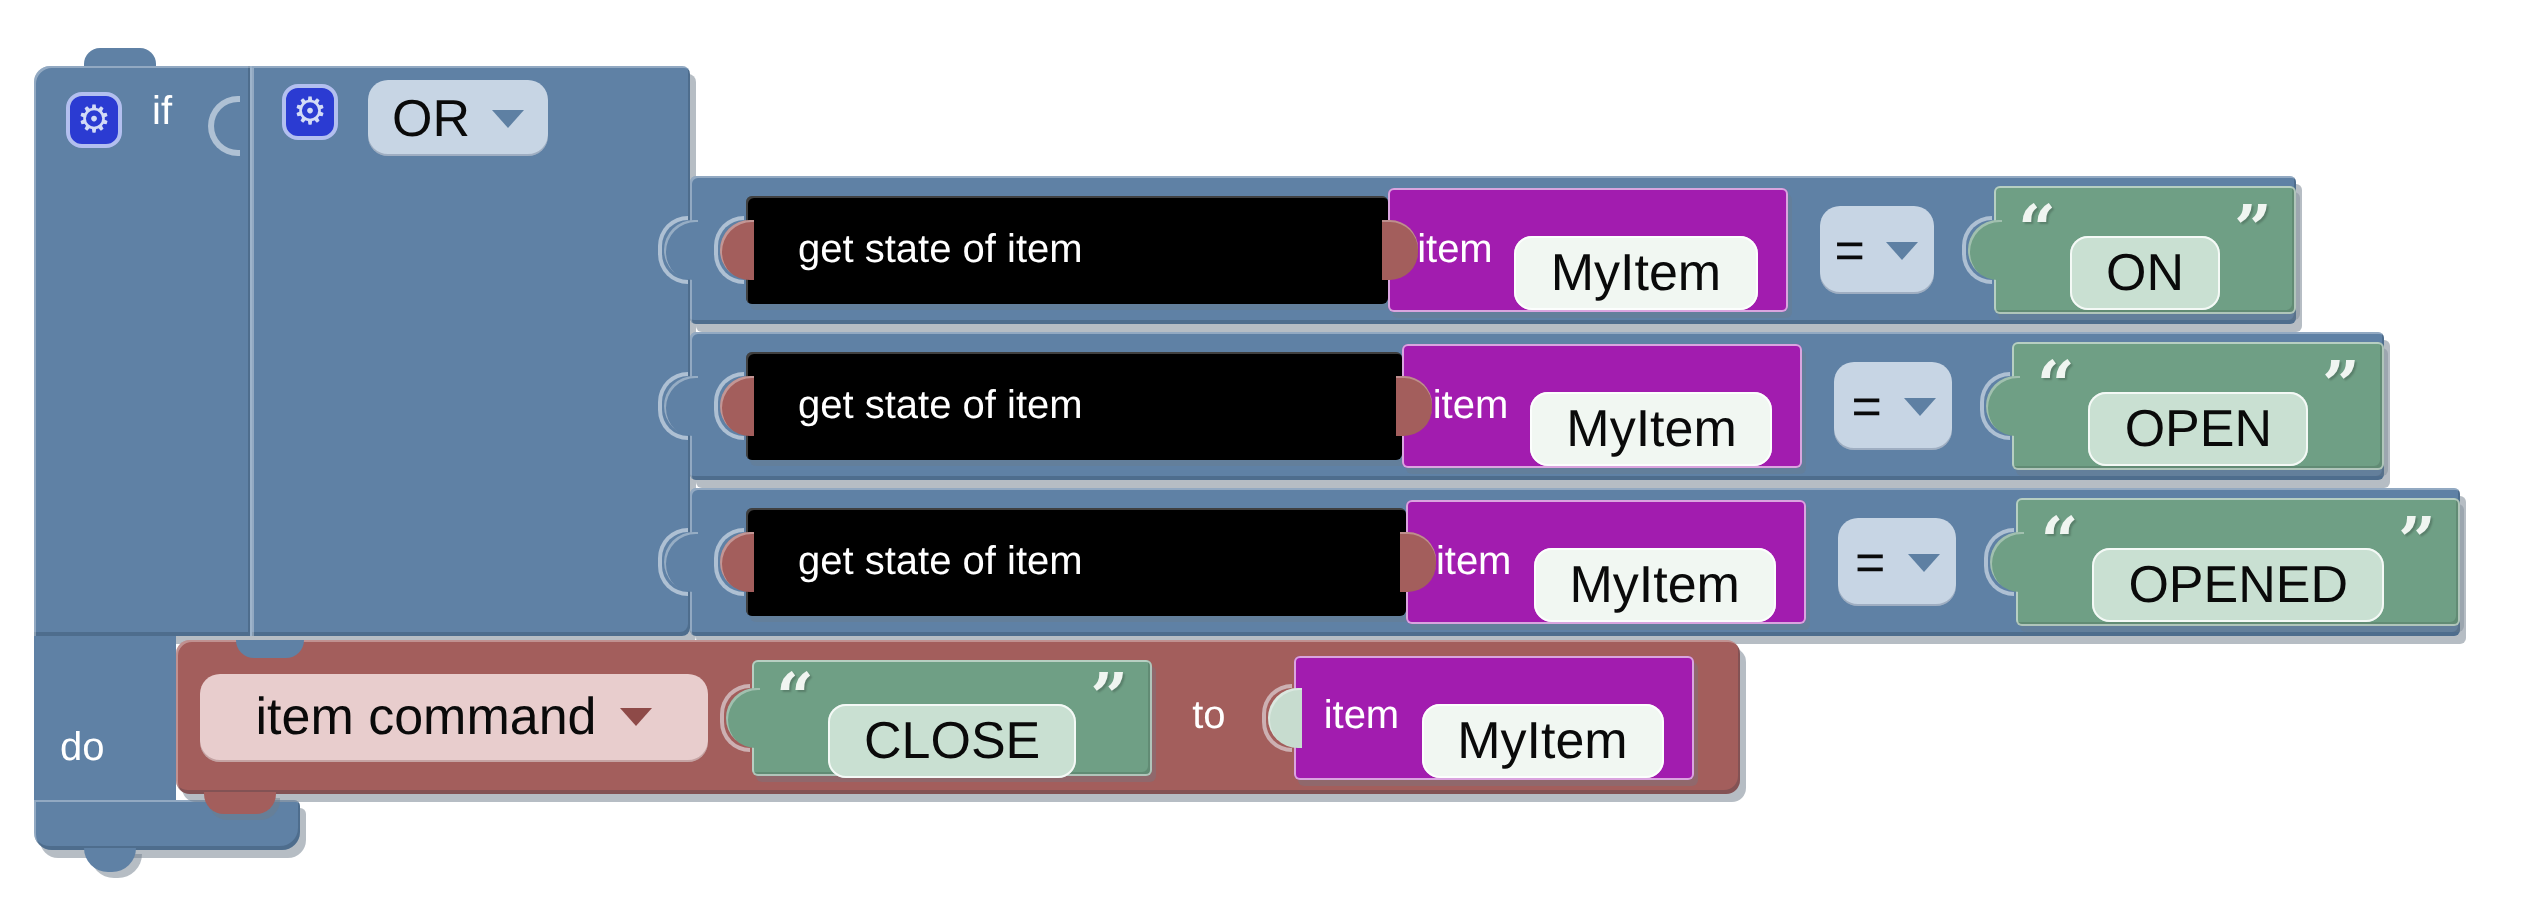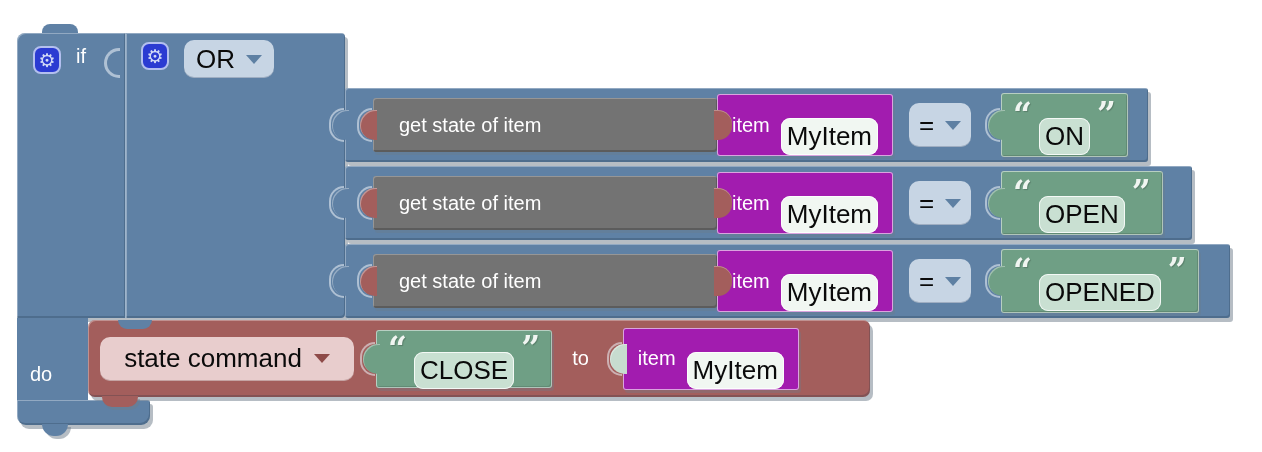--- a/index.html
+++ b/index.html
@@ -28,21 +28,21 @@
   }
   .green-block {
     background:#6F9F85; border-radius:3px;
     box-shadow: inset 0 0 0 1px rgba(255,255,255,0.5),
                 inset -2px -2px 0 rgba(0,0,0,0.12),
                 2px 3px 0 rgba(110,124,138,0.35);
     display:flex; align-items:center; gap:7px; padding:0 12px;
     position:relative;
   }
   .red-block {
-    background:#737373; border-radius:3px;
+    background:#000000; border-radius:3px;
     box-shadow: inset 1px 1px 0 rgba(255,255,255,0.25),
                 inset -1px -2px 0 rgba(0,0,0,0.2),
                 2px 3px 0 rgba(110,124,138,0.35);
     display:flex; align-items:center; position:relative;
   }
 
   
   .plug-left-blue::before, .plug-left-green::before,
   .plug-left-red::before, .plug-left-mint::before {
     content:""; position:absolute; left:-13px; top:50%;
@@ -78,21 +78,21 @@
   .dd-pink {
     background:#E8CDCD; border-radius:10px; color:#0a0a0a;
     display:flex; align-items:center; justify-content:center; gap:12px;
     box-shadow: inset 0 -1px 0 rgba(90,40,40,0.25);
   }
   .tri { width:0; height:0; border-left:8px solid transparent;
          border-right:8px solid transparent; border-top:9px solid #5E80A3; }
   .tri-red { border-top-color:#8E4A48; }
   .tfield {
     background:#F1F7F2; border-radius:9px; color:#0a0a0a;
-    padding:3px 6px; white-space:nowrap;
+    padding:3px 18px; white-space:nowrap;
     box-shadow: inset 0 0 0 1px rgba(255,255,255,0.8);
     margin-top: 23px;
   }
   .tfield-green { background:#C9E0D2; }
   .gear-btn {
     width:28px; height:28px; border-radius:8px; background:#2B3BD2;
     border:2px solid #B3BFEF; color:#D3DBF6;
     display:flex; align-items:center; justify-content:center;
     font-size:19px; line-height:1; cursor:pointer;
   }
@@ -192,21 +192,21 @@
       <span class="quote">“</span>
       <span class="tfield tfield-green blabel">OPENED</span>
       <span class="quote">”</span>
     </div>
   </div>
 
   <div class="abs maroon emboss" style="left:88px;top:320px;width:782px;height:77px;border-radius:7px;display:flex;align-items:center;padding-left:12px;">
     <div class="abs blue" style="left:30px;top:0;width:34px;height:9px;border-radius:0 0 9px 9px;"></div>
     <div class="abs maroon" style="left:14px;bottom:-10px;width:36px;height:11px;border-radius:0 0 10px 10px;box-shadow:2px 3px 0 rgba(110,124,138,0.45);"></div>
     <div class="dd-pink" style="width:254px;height:44px;">
-      <span class="blabel">state command</span>
+      <span class="blabel">item command</span>
       <span class="tri tri-red"></span>
     </div>
     <div class="green-block plug-left-green" style="height:58px;margin-left:22px;">
       <span class="quote" style="margin-top:6px;">“</span>
       <span class="tfield tfield-green blabel">CLOSE</span>
       <span class="quote" style="margin-top:6px;">”</span>
     </div>
     <span class="wlabel" style="margin-left:20px;">to</span>
     <div class="mint-block plug-left-mint" style="height:62px;margin-left:34px;">
       <span class="wlabel">item</span>

